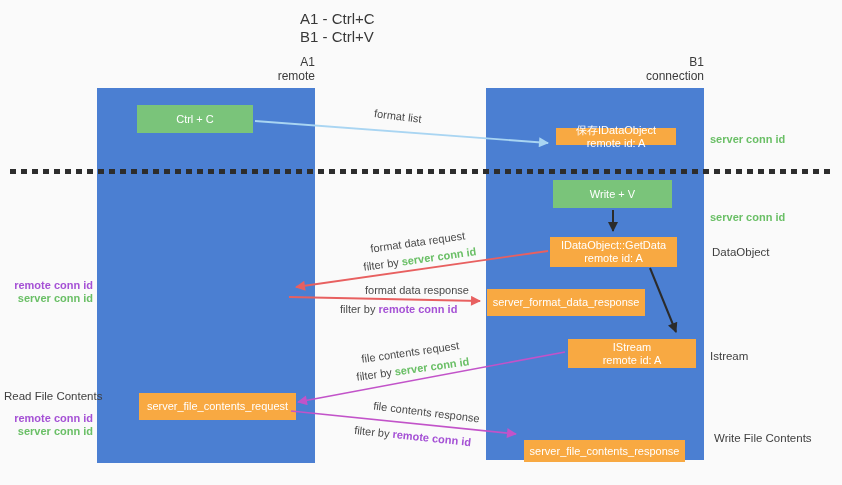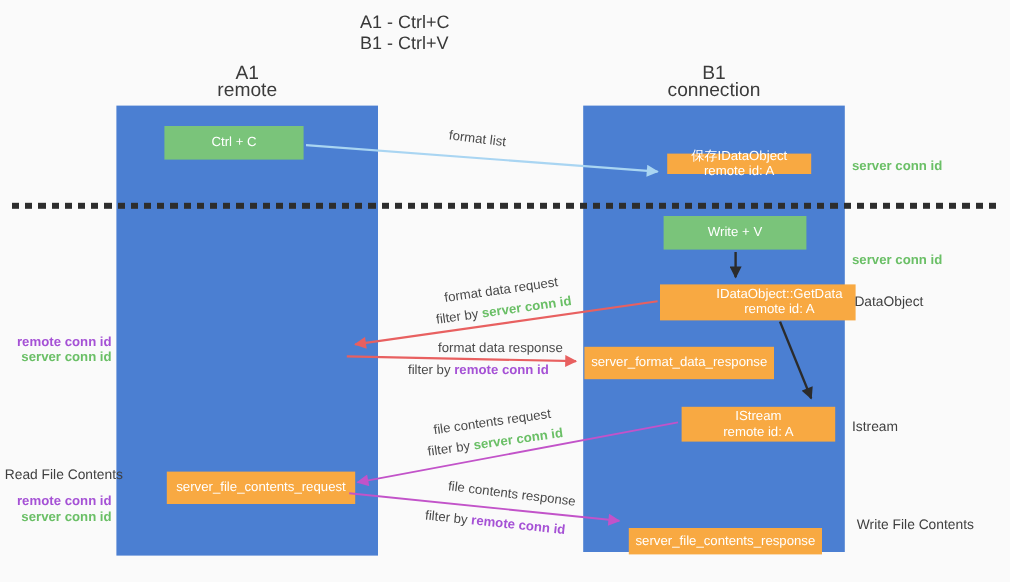--- a/index.html
+++ b/index.html
@@ -8,22 +8,22 @@
   .lane { position:absolute; top:88px; width:218px; background:#4b7fd2; z-index:1; }
   .lane-left  { left:97px;  height:375px; }
   .lane-right { left:486px; height:372px; }
 
   .sep { position:absolute; left:10px; top:169px; width:824px; height:5px; z-index:2;
          background:repeating-linear-gradient(90deg,#2d2d2d 0 6px,transparent 6px 11px); }
 
   .title { position:absolute; left:300px; top:10px; width:220px; text-align:left;
            font-size:15px; line-height:18px; color:#383838; z-index:5; }
 
-  .hdr { position:absolute; top:55px; width:218px; text-align:center;
-         font-size:16px; line-height:14px; color:#3b3b3b; z-index:5; }
+  .hdr { position:absolute; top:55px; width:218px; text-align:right;
+         font-size:12px; line-height:14px; color:#3b3b3b; z-index:5; }
   .hdr-left { left:97px; } .hdr-right { left:486px; }
 
   .node { position:absolute; display:flex; flex-direction:column; align-items:center;
           justify-content:center; color:#ffffff; font-size:11px; line-height:13px;
           text-align:center; z-index:3; white-space:nowrap; }
   .node.green  { background:#7ac47a; }
   .node.orange { background:#f8a942; }
 
   .arrows { position:absolute; left:0; top:0; z-index:4; pointer-events:none; }
 
@@ -70,21 +70,21 @@
 
   <div class="node orange" style="left:556px; top:128px; width:120px; height:17px;">
     <div>保存IDataObject</div>
     <div>remote id: A</div>
   </div>
 
   <div class="node green" style="left:553px; top:180px; width:119px; height:28px;">
     <div>Write + V</div>
   </div>
 
-  <div class="node orange" style="left:550px; top:237px; width:127px; height:30px;padding-left:36px;">
+  <div class="node orange" style="left:550px; top:237px; width:127px; height:30px;">
     <div>IDataObject::GetData</div>
     <div>remote id: A</div>
   </div>
 
 
   <div class="node orange" style="left:487px; top:289px; width:158px; height:27px;">
     <div>server_format_data_response</div>
   </div>
 
   <div class="node orange" style="left:568px; top:339px; width:128px; height:29px;">

